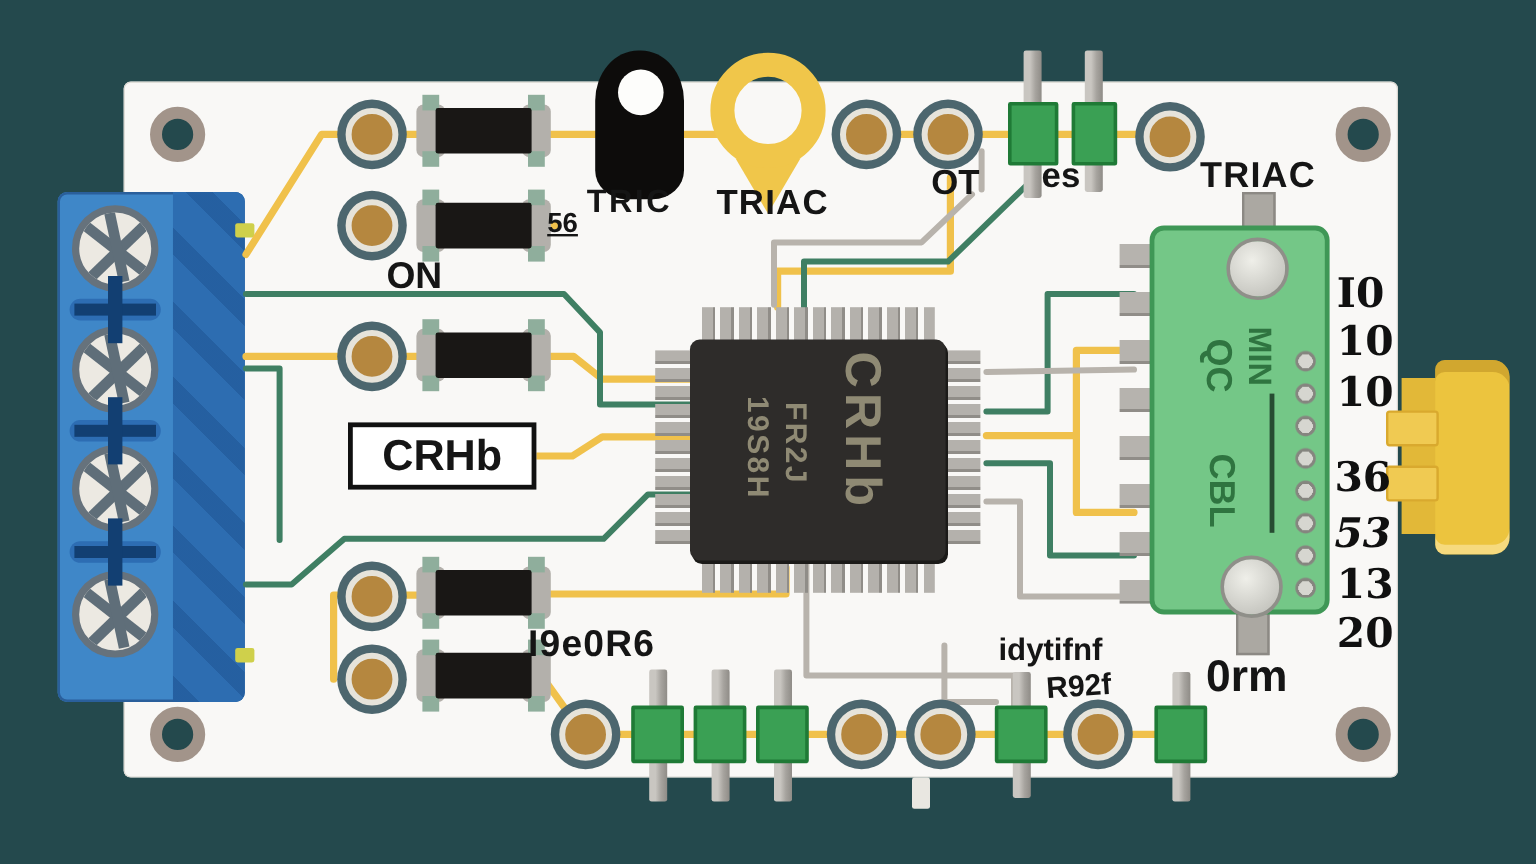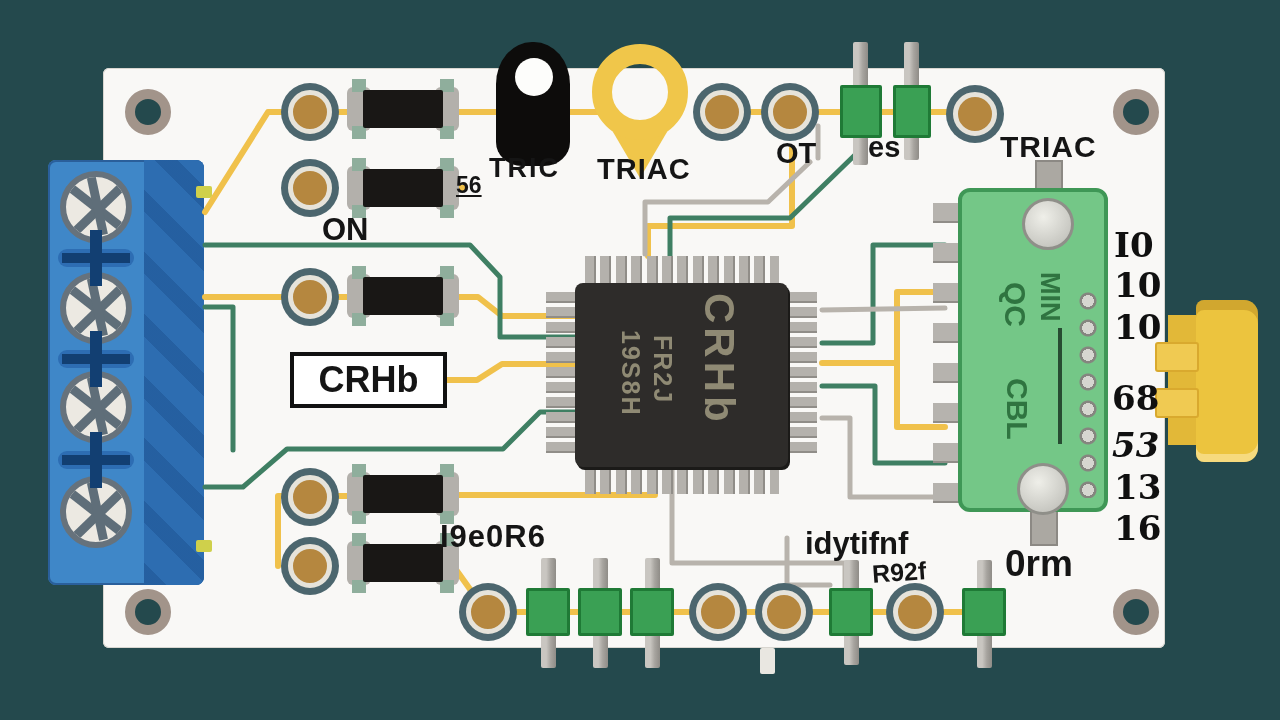--- a/index.html
+++ b/index.html
@@ -261,25 +261,25 @@
   <div class="abs ytab" style="left:1155px;top:388px;"></div>
 
   <div class="abs lbl" style="left:489px;top:153px;font-size:27px;letter-spacing:2px;">TRIC</div>
   <div class="abs lbl" style="left:597px;top:153px;font-size:29px;letter-spacing:1px;">TRIAC</div>
   <div class="abs lbl" style="left:456px;top:172px;font-size:23px;text-decoration:underline;">56</div>
   <div class="abs lbl" style="left:322px;top:212px;font-size:31px;">ON</div>
   <div class="abs lbl" style="left:776px;top:137px;font-size:29px;">OT</div>
   <div class="abs lbl" style="left:868px;top:131px;font-size:29px;">es</div>
   <div class="abs lbl" style="left:1000px;top:130px;font-size:30px;letter-spacing:1px;">TRIAC</div>
   <div class="abs lbl" style="left:440px;top:519px;font-size:31px;letter-spacing:1px;">I9e0R6</div>
-  <div class="abs lbl" style="left:805px;top:526px;font-size:31px;">idytifnf</div>
+  <div class="abs lbl" style="left:832px;top:526px;font-size:26px;">idytifnf</div>
   <div class="abs lbl" style="left:872px;top:558px;font-size:25px;transform:rotate(-4deg);">R92f</div>
   <div class="abs lbl" style="left:1005px;top:543px;font-size:37px;">0rm</div>
 
   <div class="abs pinnum" style="left:1114px;top:192px;">I0</div>
   <div class="abs pinnum" style="left:1114px;top:232px;">10</div>
   <div class="abs pinnum" style="left:1114px;top:274px;">10</div>
-  <div class="abs pinnum" style="left:1112px;top:345px;">68</div>
+  <div class="abs pinnum" style="left:1112px;top:345px;">36</div>
   <div class="abs pinnum" style="left:1112px;top:392px;font-style:italic;">53</div>
   <div class="abs pinnum" style="left:1114px;top:434px;">13</div>
-  <div class="abs pinnum" style="left:1114px;top:475px;">16</div>
+  <div class="abs pinnum" style="left:1114px;top:475px;">20</div>
 
 </div>
 
 </body></html>

